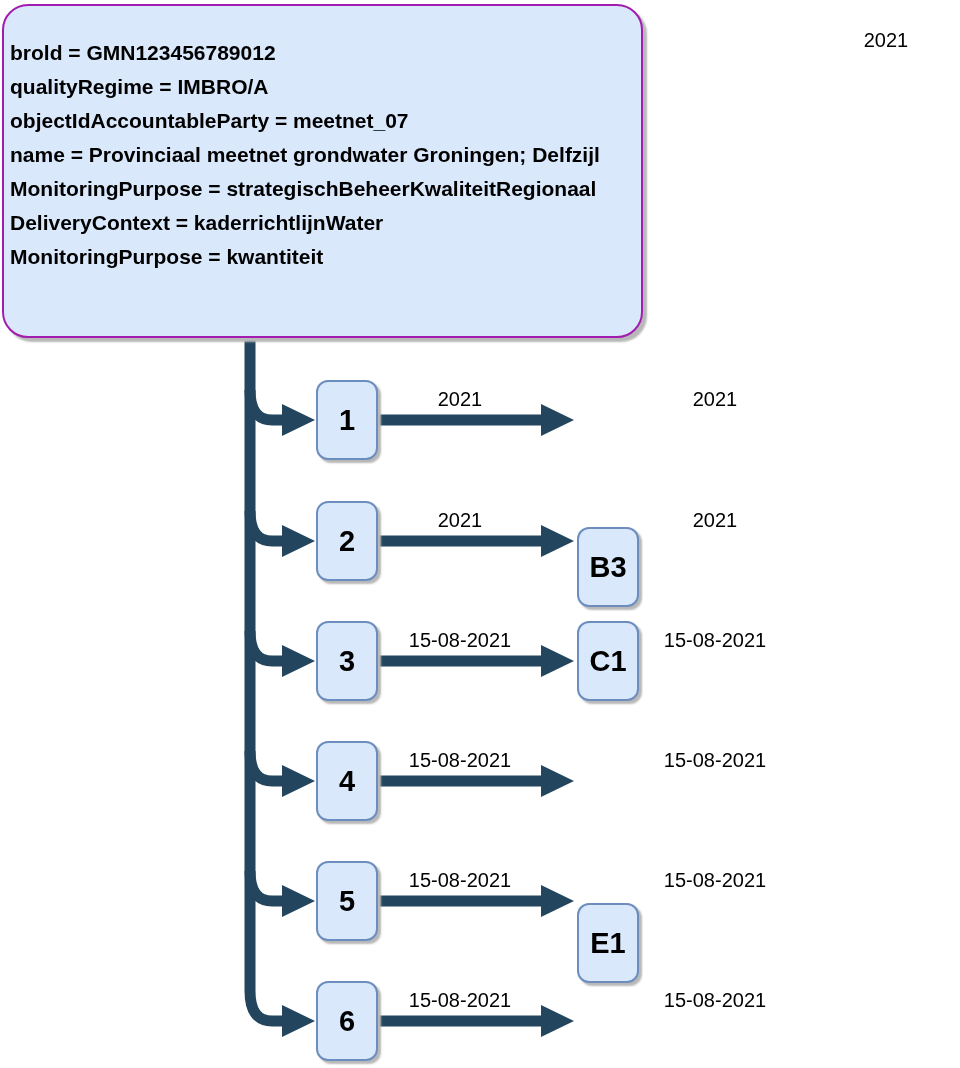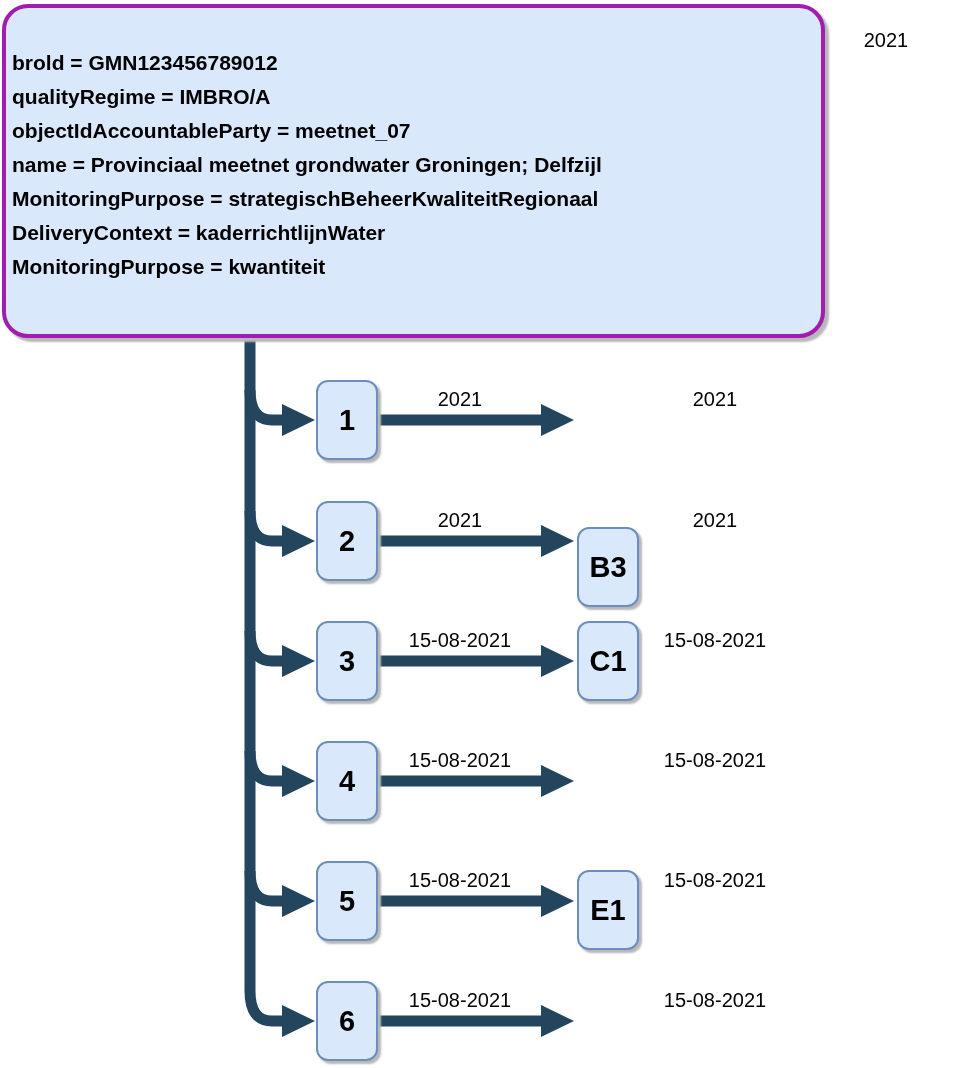--- a/index.html
+++ b/index.html
@@ -9,26 +9,26 @@
     width: 960px;
     height: 1068px;
     background: #ffffff;
     overflow: hidden;
   }
 
   
   .network-box {
     position: absolute;
     left: 2px; top: 4px;
-    width: 823px; height: 334px;
+    width: 641px; height: 334px;
     background: #dae8fc;
-    border: 4px solid #a21caf;
+    border: 2px solid #a21caf;
     border-radius: 26px;
     box-shadow: 4px 4px 2px #b8b8b8;
-    padding: 38px 8px 0 6px;
+    padding: 30px 8px 0 6px;
   }
   .prop-line {
     font-size: 21px;
     font-weight: bold;
     line-height: 34px;
     color: #000000;
     white-space: nowrap;
   }
 
   
@@ -151,21 +151,21 @@
   <div class="node col-source" style="top:741px">
     <span>4</span>
   </div>
   <div class="edge-label" style="top:750px">15-08-2021</div>
   <div class="date-label" style="top:750px">15-08-2021</div>
 
   <div class="node col-source" style="top:861px">
     <span>5</span>
   </div>
   <div class="edge-label" style="top:870px">15-08-2021</div>
-  <div class="node col-target" style="top:870px">
+  <div class="node col-target" style="top:903px">
     <span>E1</span>
   </div>
   <div class="date-label" style="top:870px">15-08-2021</div>
 
   <div class="node col-source" style="top:981px">
     <span>6</span>
   </div>
   <div class="edge-label" style="top:990px">15-08-2021</div>
   <div class="date-label" style="top:990px">15-08-2021</div>
 

